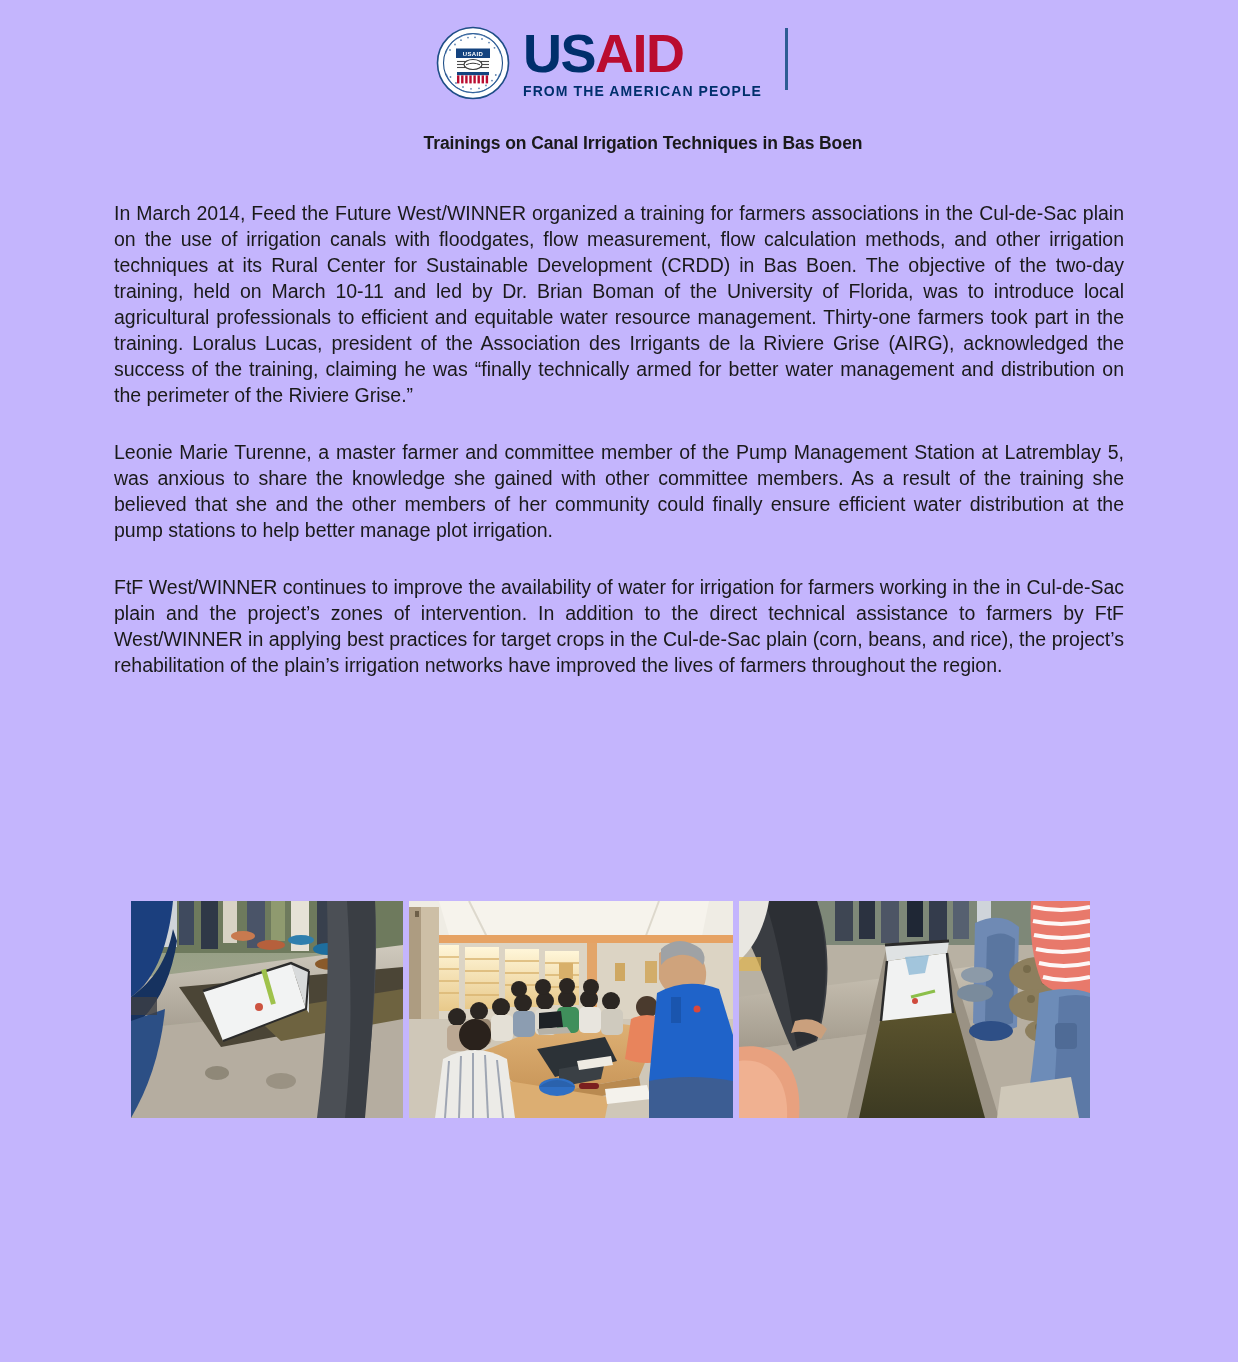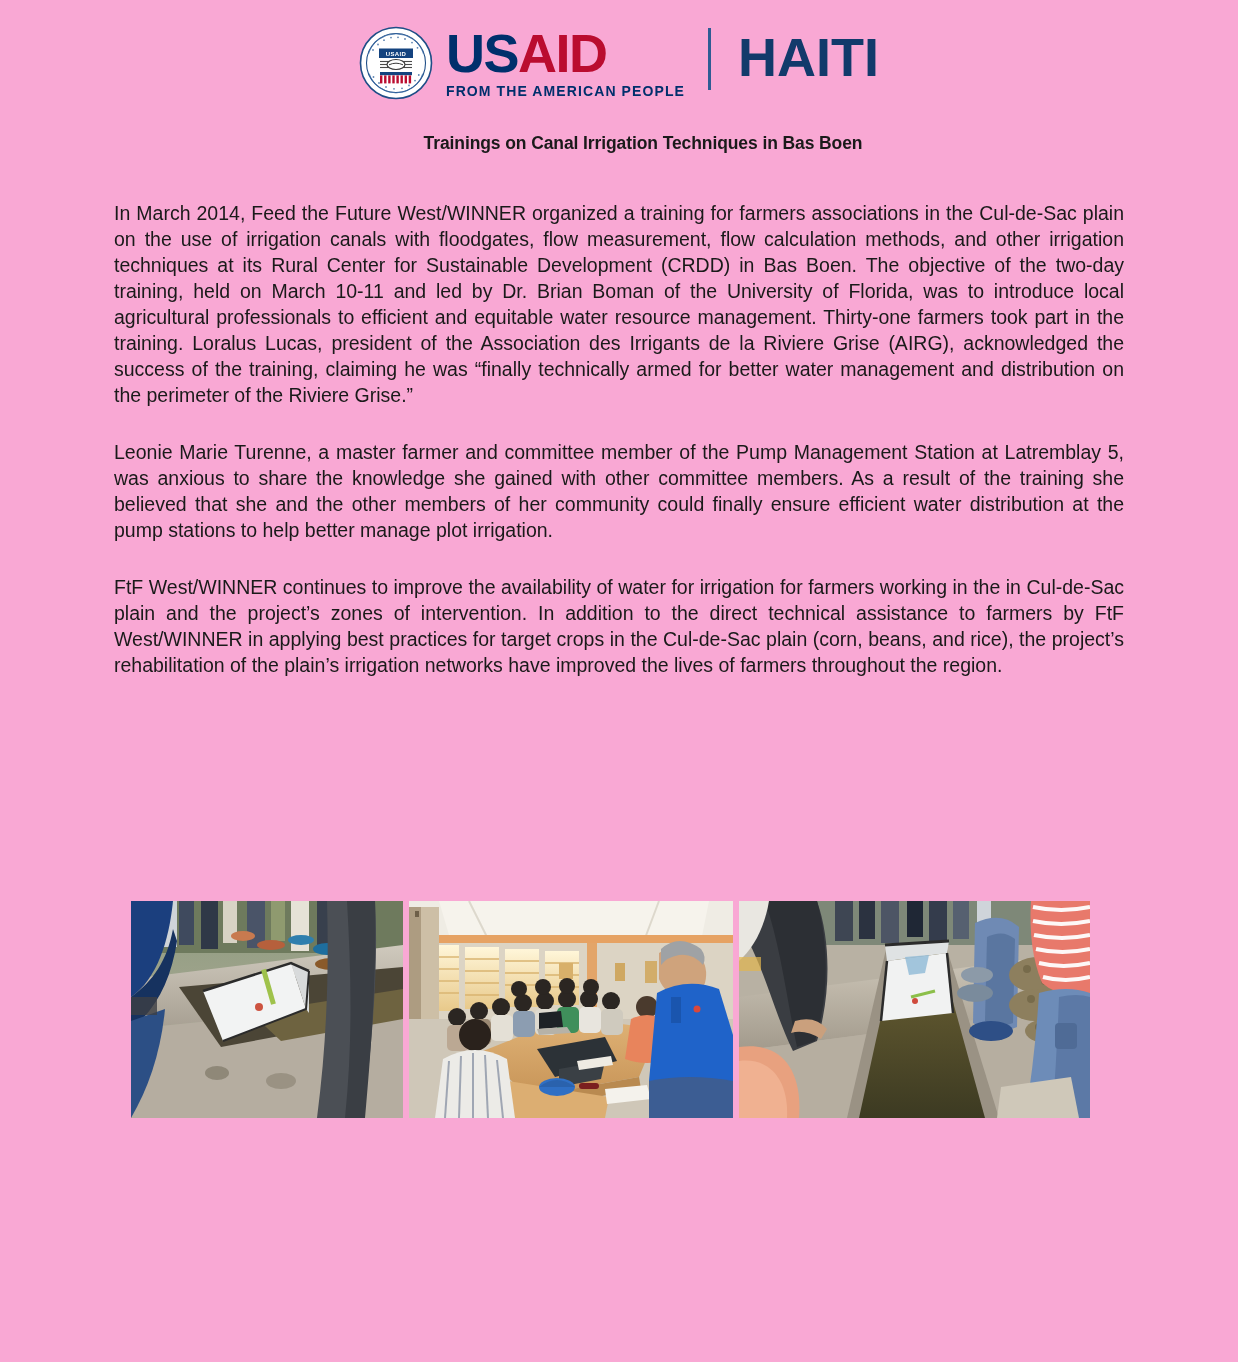--- a/index.html
+++ b/index.html
@@ -13,21 +13,21 @@
     font-family: "Liberation Sans", sans-serif;
     color: #1a1a1a;
     position: relative;
     overflow: hidden;
   }
 
   .page {
     width: 1238px;
     height: 1362px;
     position: relative;
-    background: #f9a8d4;
+    background: #c4b5fd;
   }
 
   
   .header {
     padding-top: 26px;
     display: flex;
     justify-content: center;
     align-items: center;
   }
   .logo-lockup {
@@ -193,21 +193,20 @@
         </svg>
       </div>
 
       <div class="usaid-block">
         <div class="usaid-word"><span class="us">US</span><span class="aid">AID</span></div>
         <div class="tagline">FROM THE AMERICAN PEOPLE</div>
       </div>
 
       <div class="divider-bar"></div>
 
-      <div class="haiti-word">HAITI</div>
     </div>
   </div>
 
   <div class="doc-title">Trainings on Canal Irrigation Techniques in Bas Boen</div>
 
   <div class="body-copy">
     <p>In March 2014, Feed the Future West/WINNER organized a training for farmers associations in the Cul-de-Sac plain on the use of irrigation canals with floodgates, flow measurement, flow calculation methods, and other irrigation techniques at its Rural Center for Sustainable Development (CRDD) in Bas Boen. The objective of the two-day training, held on March 10-11 and led by Dr. Brian Boman of the University of Florida, was to introduce local agricultural professionals to efficient and equitable water resource management. Thirty-one farmers took part in the training. Loralus Lucas, president of the Association des Irrigants de la Riviere Grise (AIRG), acknowledged the success of the training, claiming he was “finally technically armed for better water management and distribution on the perimeter of the Riviere Grise.”</p>
     <p>Leonie Marie Turenne, a master farmer and committee member of the Pump Management Station at Latremblay 5, was anxious to share the knowledge she gained with other committee members. As a result of the training she believed that she and the other members of her community could finally ensure efficient water distribution at the pump stations to help better manage plot irrigation.</p>
     <p class="no-justify">FtF West/WINNER continues to improve the availability of water for irrigation for farmers working in the in Cul-de-Sac plain and the project’s zones of intervention. In addition to the direct technical assistance to farmers by FtF West/WINNER in applying  best practices for target crops in the Cul-de-Sac plain (corn, beans, and rice), the project’s rehabilitation of the plain’s irrigation networks have improved the lives of farmers throughout the region.</p>
   </div>

